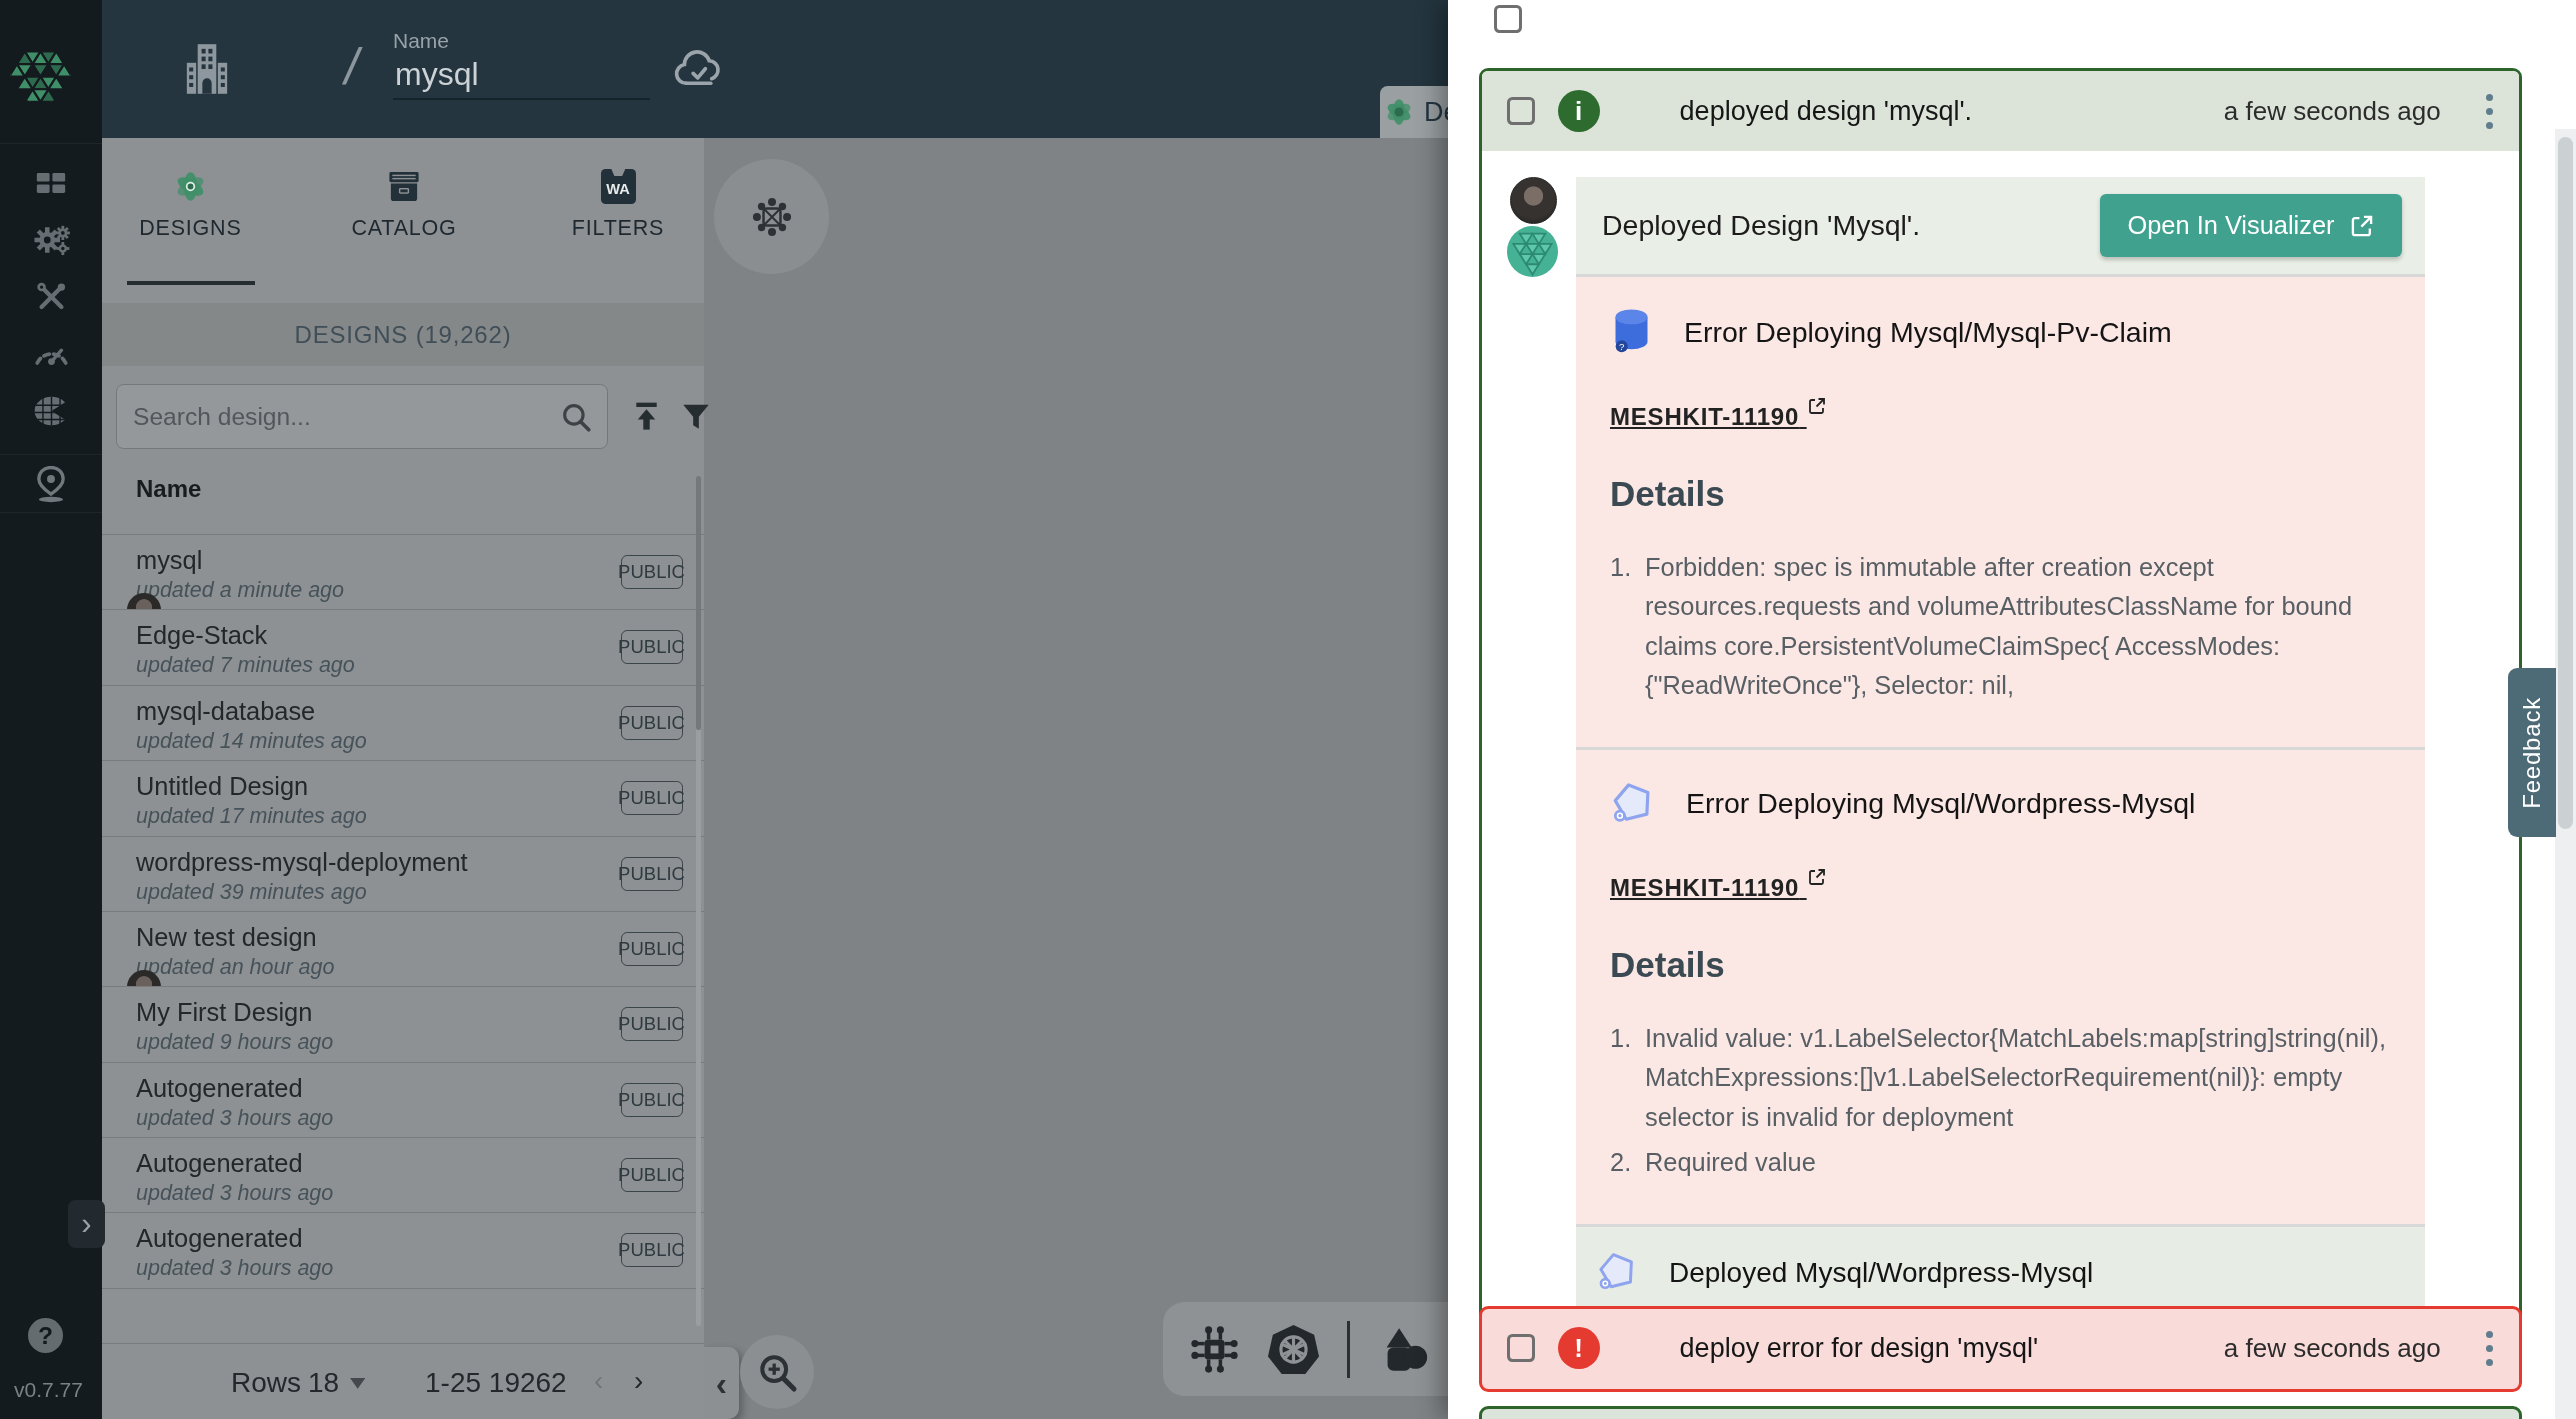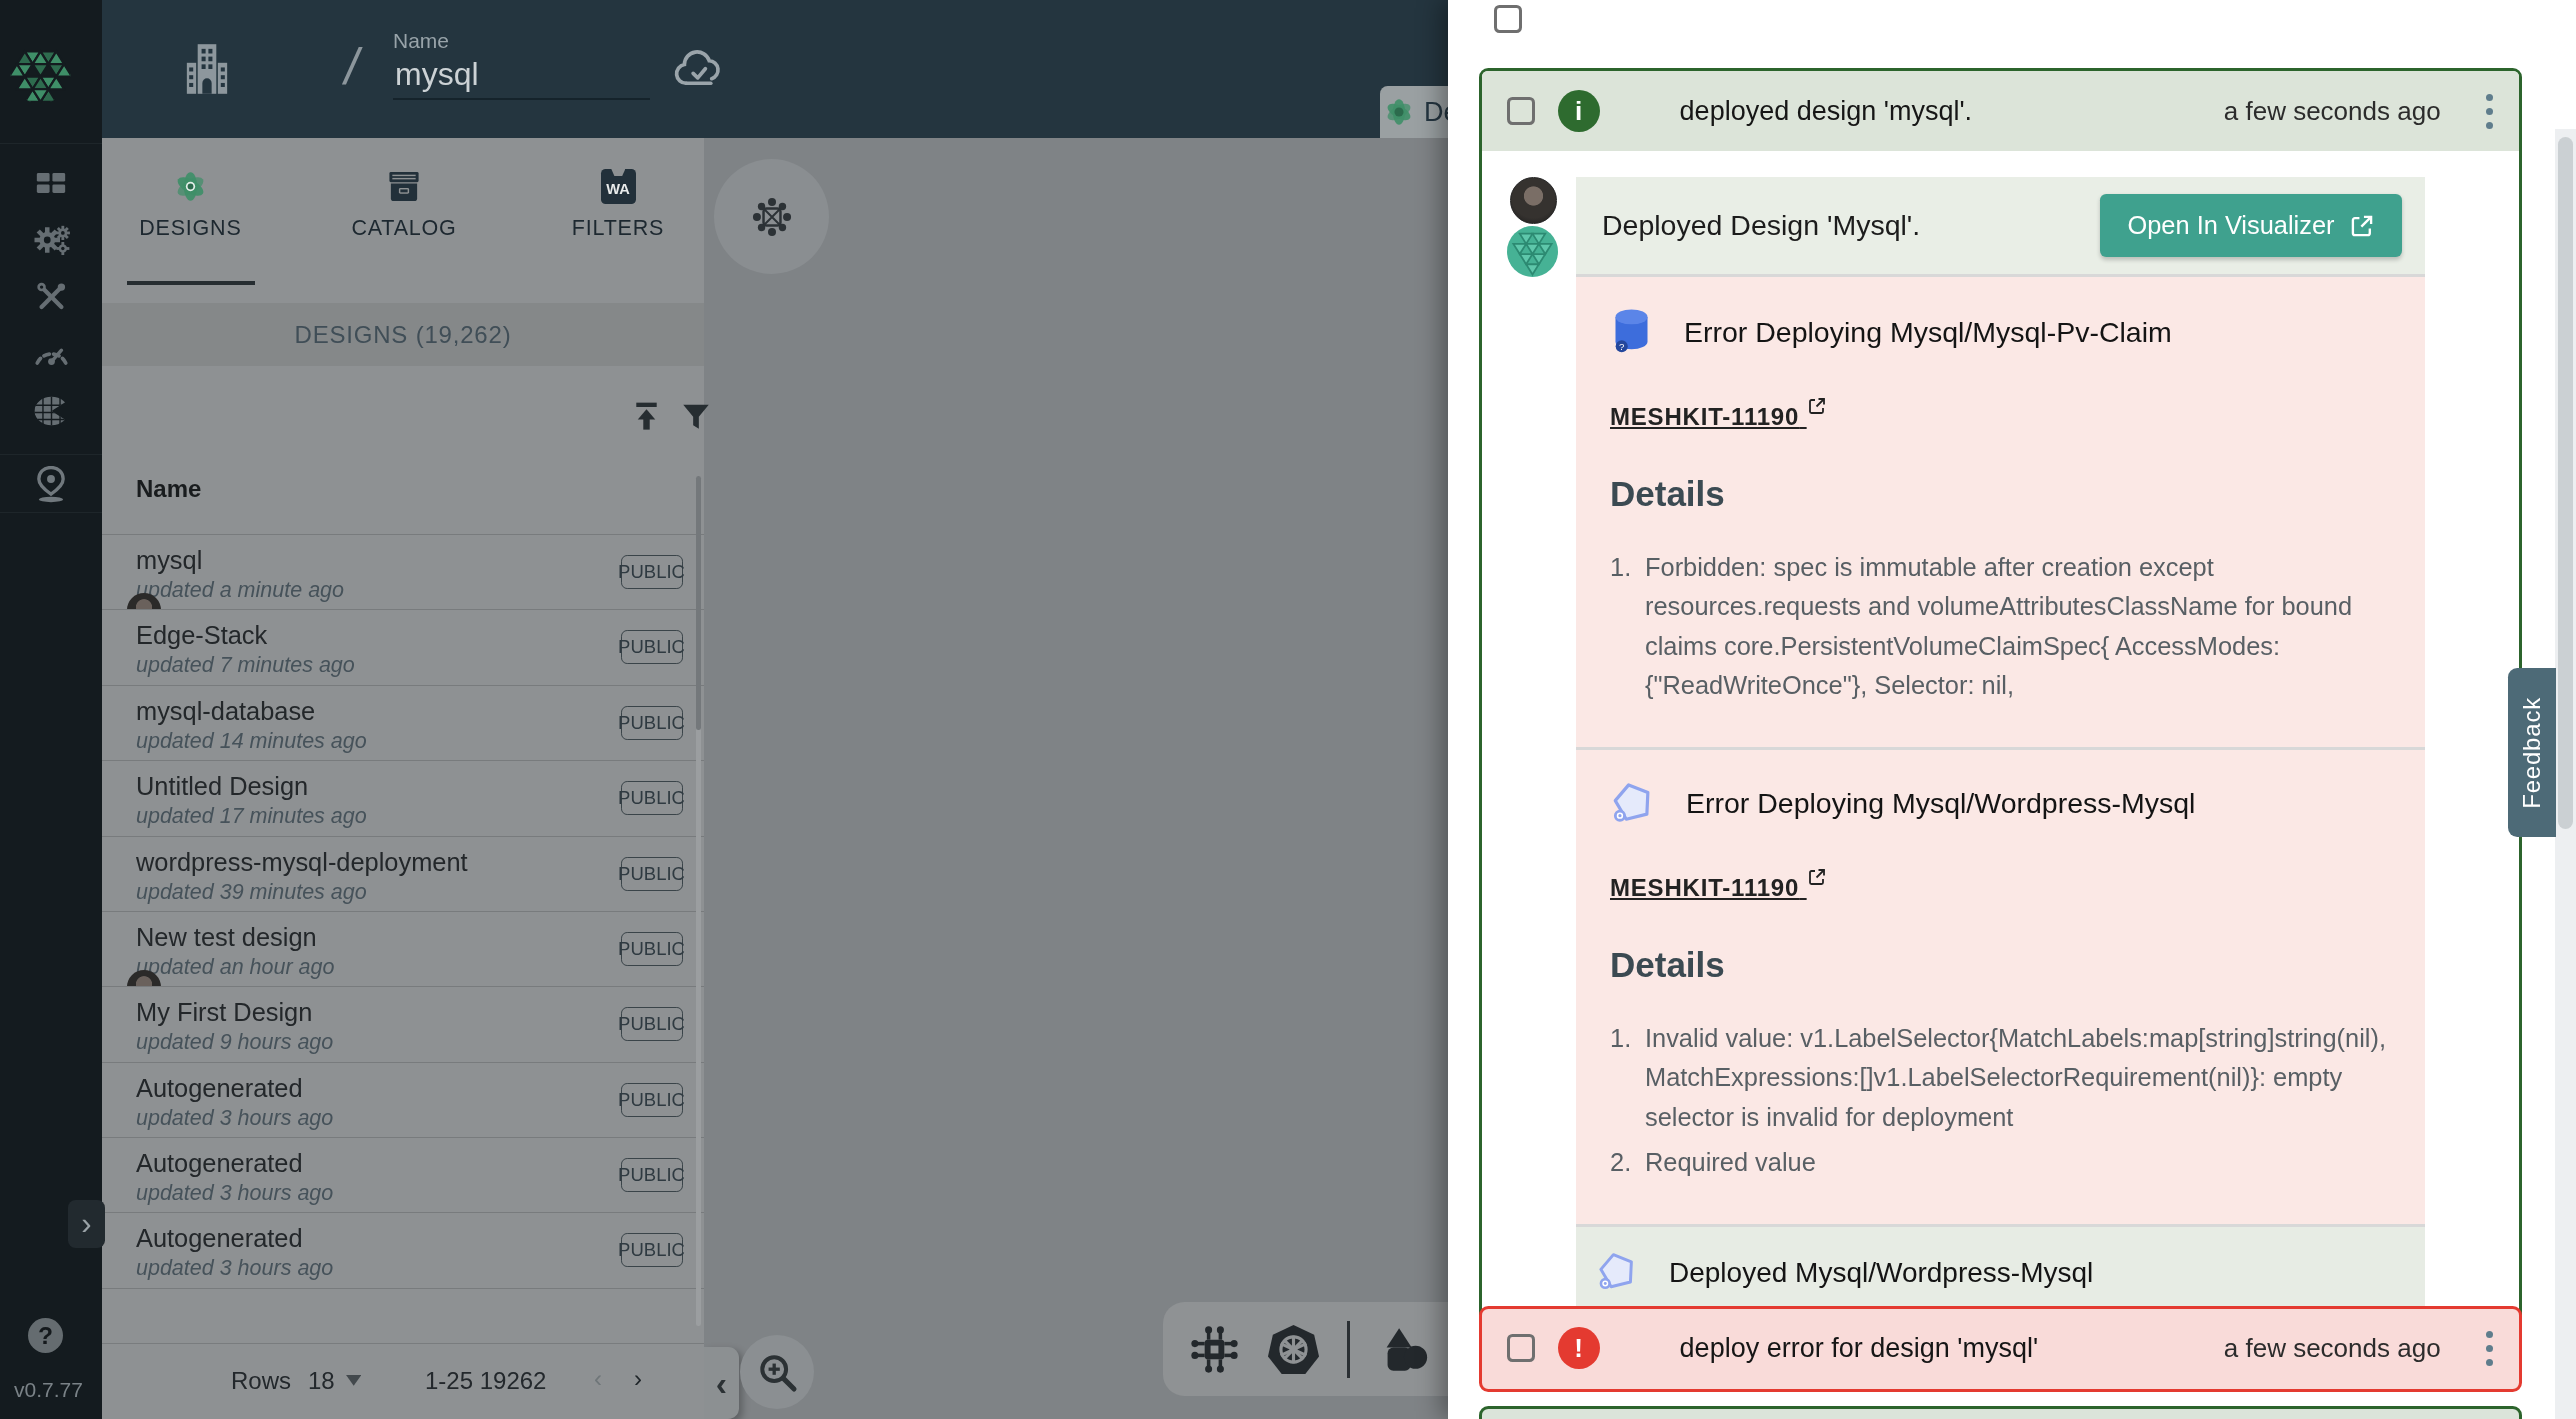--- a/index.html
+++ b/index.html
@@ -50,21 +50,21 @@
   .drow{position:absolute;left:0;width:602px;height:75px;border-top:1.5px solid #787b7d;cursor:pointer;}
   .drow .nm{position:absolute;left:34px;top:10.8px;font-size:25.4px;color:#23272a;}
   .drow .up{position:absolute;left:34px;top:43px;font-size:21.5px;font-style:italic;color:#46525a;}
   .badge{position:absolute;right:21.5px;top:20px;width:60px;height:32px;border:1.5px solid #3a4449;border-radius:6.2px;
          display:flex;align-items:center;justify-content:center;font-size:18.5px;color:#2f3a41;}
   .row-avatar{position:absolute;left:24.6px;top:58px;width:34px;height:17px;overflow:hidden;}
   .row-avatar .ph{width:34px;height:34px;border-radius:50%;background:radial-gradient(circle at 50% 42%,#6a615c 0 7.7px,#2b2a29 8.5px 60%,#171717 100%);}
   .list-scroll{position:absolute;left:594px;top:338px;width:4.6px;height:850px;background:#9b9ea0;border-radius:2.3px;}
   .list-scroll .th{width:4.6px;height:254px;background:#74787b;border-radius:2.3px;}
   .pagination{position:absolute;left:0;top:1205px;width:602px;height:76px;border-top:1.5px solid #797c7e;}
-  .pagination .in{position:absolute;top:23px;font-size:24px;color:#23282c;}
+  .pagination .in{position:absolute;top:23px;font-size:28px;color:#23282c;}
   .pg-caret{display:inline-block;margin-left:10.8px;transform:translateY(-3.1px);}
   .chev{font-size:32px;line-height:1;}
 
   
   .canvas{left:704px;top:138px;width:744px;height:1281px;background:#7f8386;z-index:4;}
   .node-halo{position:absolute;left:10px;top:21px;width:115px;height:115px;border-radius:50%;background:#8a8e91;
              display:flex;align-items:center;justify-content:center;cursor:pointer;}
   .dock{position:absolute;left:459px;top:1164px;width:308px;height:94px;background:#8f9294;border-radius:21.5px 21.5px 0 21.5px;
         display:flex;align-items:center;gap:26px;padding:0 26px;box-sizing:border-box;}
   .dock-div{width:3.1px;height:57px;background:#2a2f33;}
@@ -419,20 +419,27 @@
           <span style="color:#e8eaea;font-size:14.6px;font-weight:bold;margin-top:4.6px">WA</span>
         </div>
         <span class="lbl">FILTERS</span>
       </div>
       <div class="ptab-underline"></div>
     </div>
 
     <div class="count-band">DESIGNS (19,262)</div>
 
     <div class="search-row">
+      <div class="search-box">
+        <input placeholder="Search design..." style="">
+        <svg width="34" height="34" viewBox="0 0 24 24">
+          <circle cx="10.5" cy="10.5" r="6.5" fill="none" stroke="#3c4246" stroke-width="2.2"></circle>
+          <line x1="15.5" y1="15.5" x2="21" y2="21" stroke="#3c4246" stroke-width="2.6" stroke-linecap="round"></line>
+        </svg>
+      </div>
       <div class="tool-ic" style="left:509px">
         <svg width="35" height="35" viewBox="0 0 24 24">
           <line x1="5" y1="4" x2="19" y2="4" stroke="#262d31" stroke-width="3"></line>
           <polygon points="12,7 18,14 6,14" fill="#262d31"></polygon>
           <rect x="9.8" y="13" width="4.4" height="8" fill="#262d31"></rect>
         </svg>
       </div>
       <div class="tool-ic" style="left:558px">
         <svg width="34" height="34" viewBox="0 0 24 24">
           <polygon points="3,4 21,4 14,12.5 14,21 10,18.5 10,12.5" fill="#262d31"></polygon>

